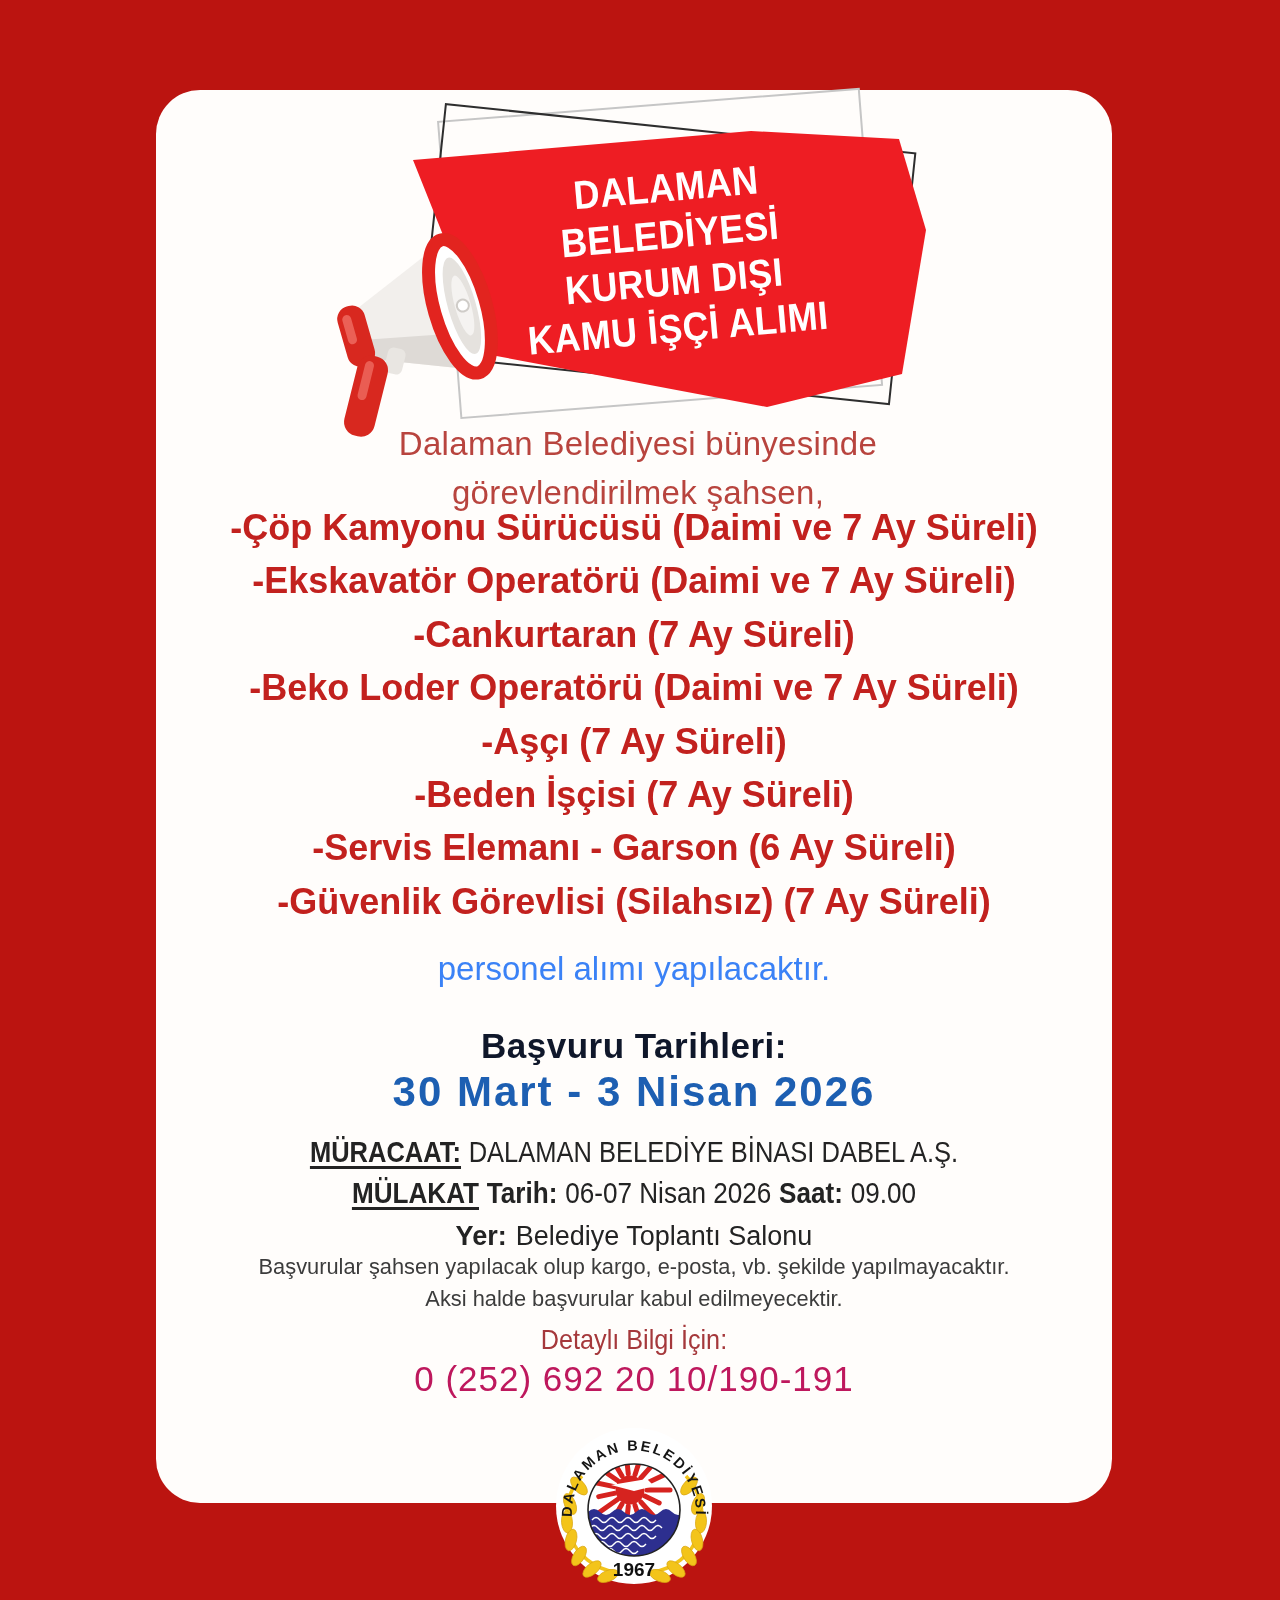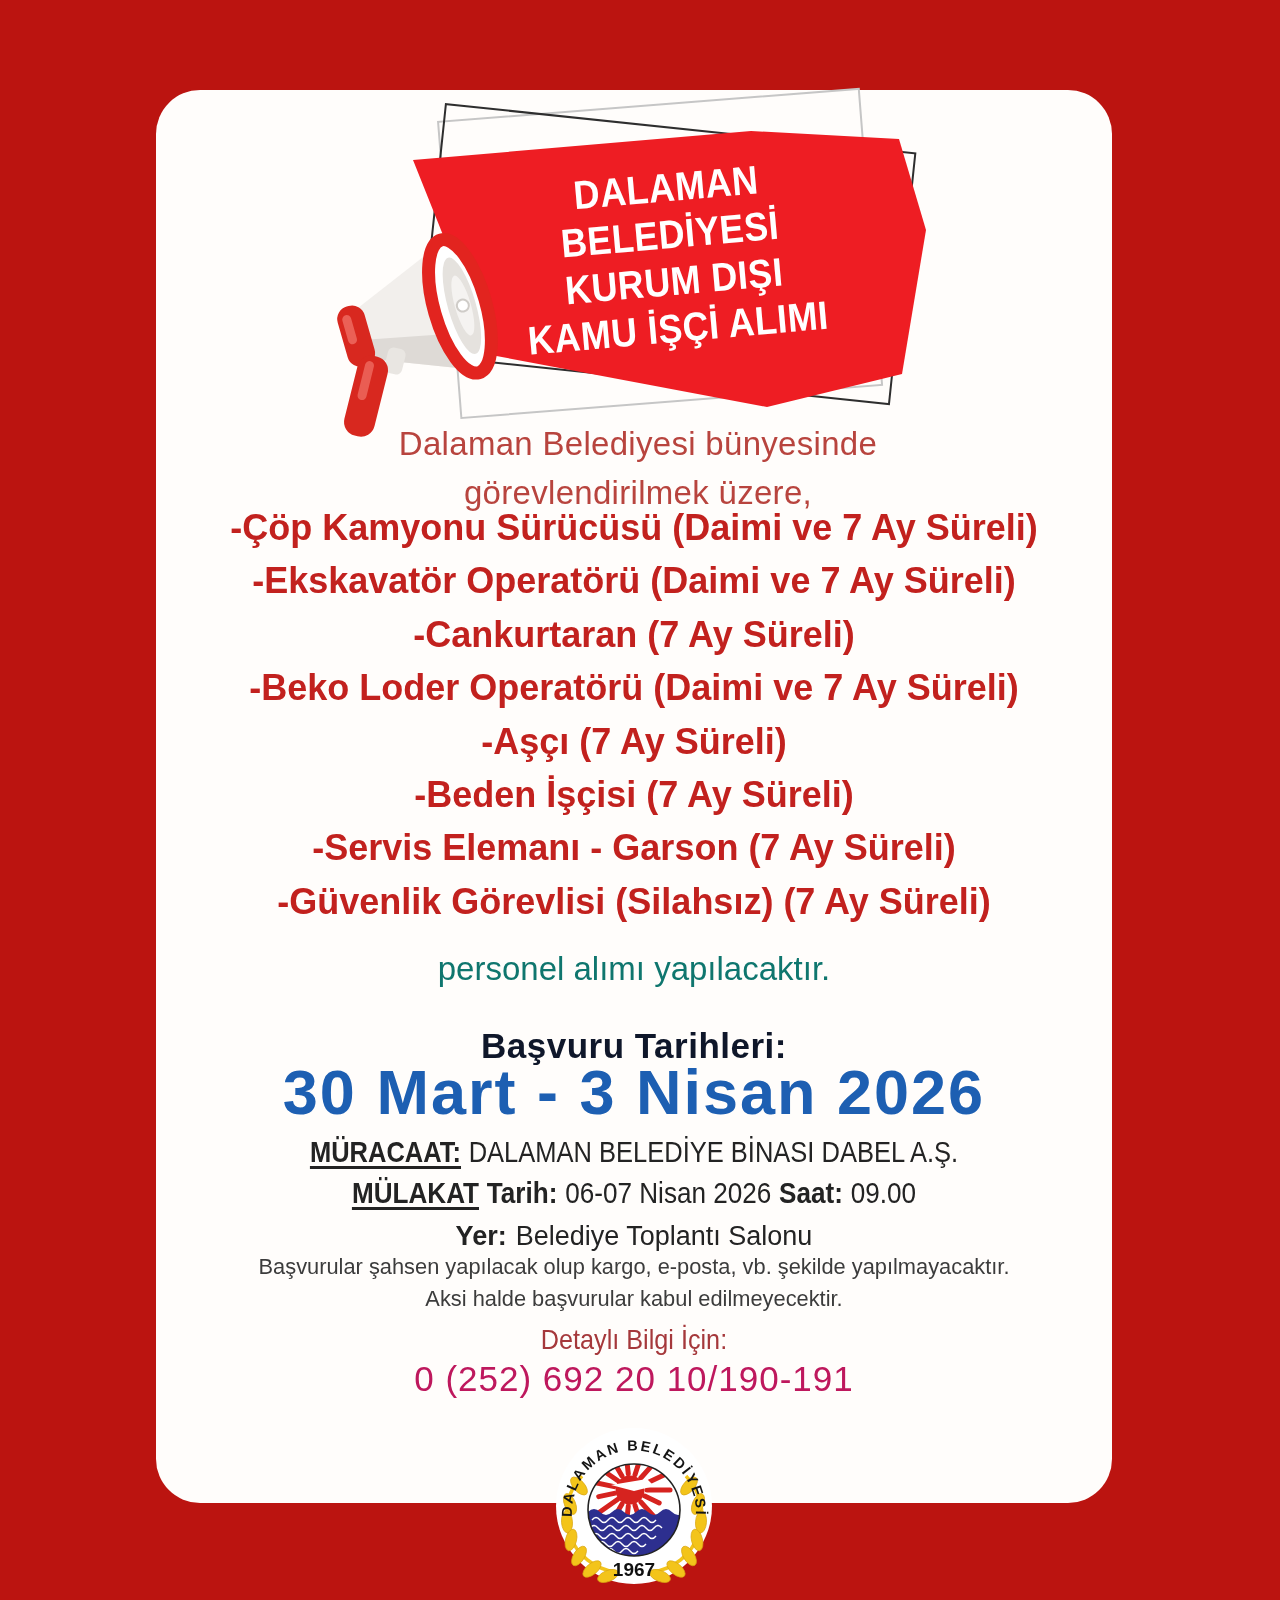--- a/index.html
+++ b/index.html
@@ -26,23 +26,23 @@
     position:absolute;left:256px;top:74px;width:520px;
     transform:rotate(-5deg) scaleX(.9);
     color:#ffffff;font-weight:800;font-size:40px;line-height:47px;
     text-align:center;letter-spacing:.5px;white-space:nowrap;
   }
   .megaphone{position:absolute;left:150px;top:140px;width:260px;height:230px;}
   
   .line{position:absolute;left:0;right:0;text-align:center;white-space:nowrap;}
   .intro{top:329px;font-size:33px;line-height:49px;font-weight:500;letter-spacing:.3px;color:#b8443e;padding-left:8px;}
   .jobs{top:411px;font-size:36px;line-height:53.4px;font-weight:800;color:#c2211e;}
-  .outro{top:854px;font-size:33px;line-height:49px;font-weight:500;color:#0f766e;}
+  .outro{top:854px;font-size:33px;line-height:49px;font-weight:500;color:#3b82f6;}
   .app-label{top:934px;font-size:35px;line-height:44px;font-weight:800;color:#0f172a;letter-spacing:.5px;}
-  .app-date{top:976px;font-size:63px;line-height:52px;font-weight:800;color:#1d5fb2;letter-spacing:2px;}
+  .app-date{top:976px;font-size:42px;line-height:52px;font-weight:800;color:#1d5fb2;letter-spacing:2px;}
   .l-muracaat{top:1042px;font-size:30px;line-height:40px;color:#232323;transform:scaleX(.85);}
   .l-mulakat{top:1083px;font-size:30px;line-height:40px;color:#232323;transform:scaleX(.87);}
   .l-yer{top:1127px;font-size:27px;line-height:38px;color:#232323;}
   .notes{top:1161px;font-size:22.5px;line-height:32px;color:#3c3c3c;transform:scaleX(.97);}
   .c-label{top:1231px;font-size:28px;line-height:38px;font-weight:500;color:#a5383b;transform:scaleX(.9);}
   .c-phone{top:1269px;font-size:35px;line-height:40px;font-weight:500;color:#be185d;letter-spacing:1px;}
   .b{font-weight:700;}
   .u{text-decoration:underline;text-decoration-thickness:2.5px;text-underline-offset:4px;}
   .v{margin-left:9px;}
   .logo{position:absolute;left:398px;top:1334px;width:160px;height:164px;}
@@ -76,31 +76,31 @@
         <circle cx="107" cy="0" r="6" fill="#ffffff" stroke="#cfccc8" stroke-width="2"></circle>
       </g>
       <rect x="80" y="118" width="18" height="26" rx="6" fill="#e9e6e2" transform="rotate(14 89 131)"></rect>
       <rect x="53" y="126" width="31" height="82" rx="14" fill="#d8281f" transform="rotate(14 68 132)"></rect>
       <rect x="60" y="132" width="9" height="40" rx="4.5" fill="#ef6a60" opacity="0.8" transform="rotate(14 68 132)"></rect>
     </svg>
   </div>
 
   <div class="line intro">
     <div>Dalaman Belediyesi bünyesinde</div>
-    <div>görevlendirilmek üzere,</div>
+    <div>görevlendirilmek şahsen,</div>
   </div>
 
   <div class="line jobs">
     <div>-Çöp Kamyonu Sürücüsü (Daimi ve 7 Ay Süreli)</div>
     <div>-Ekskavatör Operatörü (Daimi ve 7 Ay Süreli)</div>
     <div>-Cankurtaran (7 Ay Süreli)</div>
     <div>-Beko Loder Operatörü (Daimi ve 7 Ay Süreli)</div>
     <div>-Aşçı (7 Ay Süreli)</div>
     <div>-Beden İşçisi (7 Ay Süreli)</div>
-    <div>-Servis Elemanı - Garson (7 Ay Süreli)</div>
+    <div>-Servis Elemanı - Garson (6 Ay Süreli)</div>
     <div>-Güvenlik Görevlisi (Silahsız) (7 Ay Süreli)</div>
   </div>
 
   <div class="line outro">personel alımı yapılacaktır.</div>
 
   <div class="line app-label">Başvuru Tarihleri:</div>
   <div class="line app-date">30 Mart - 3 Nisan 2026</div>
 
   <div class="line l-muracaat">
     <span class="b u">MÜRACAAT:</span><span class="v">DALAMAN BELEDİYE BİNASI DABEL A.Ş.</span>

